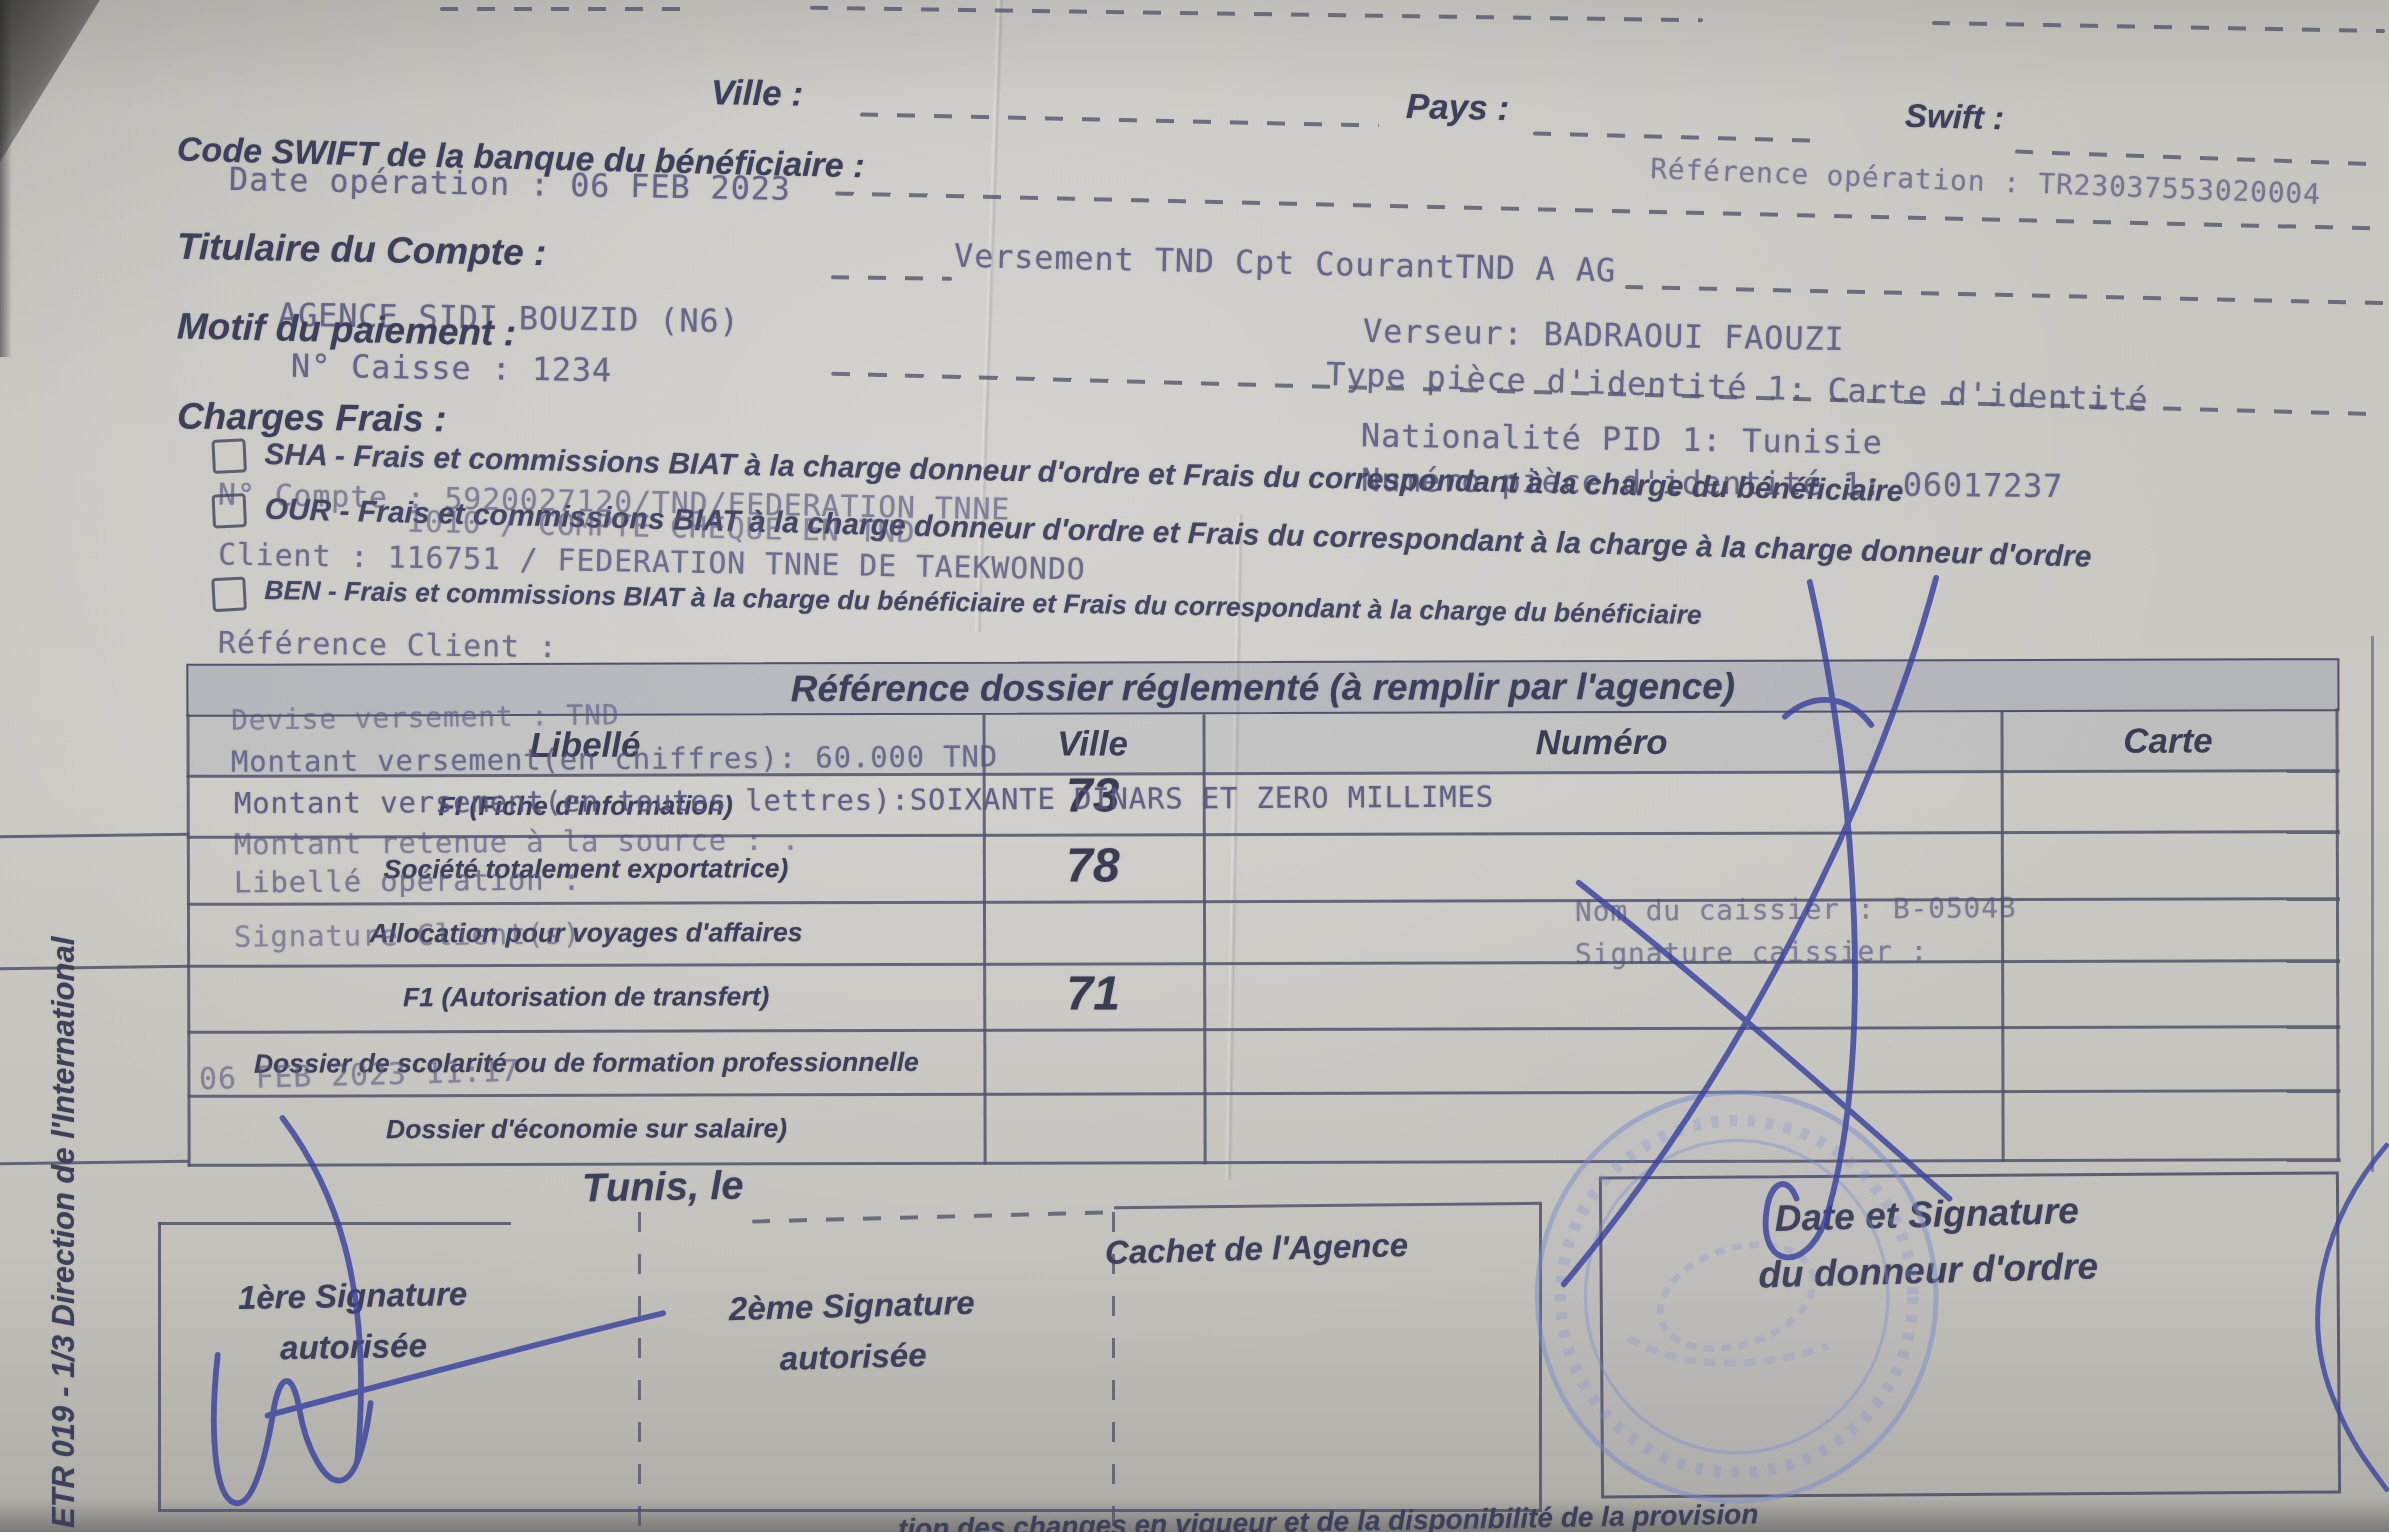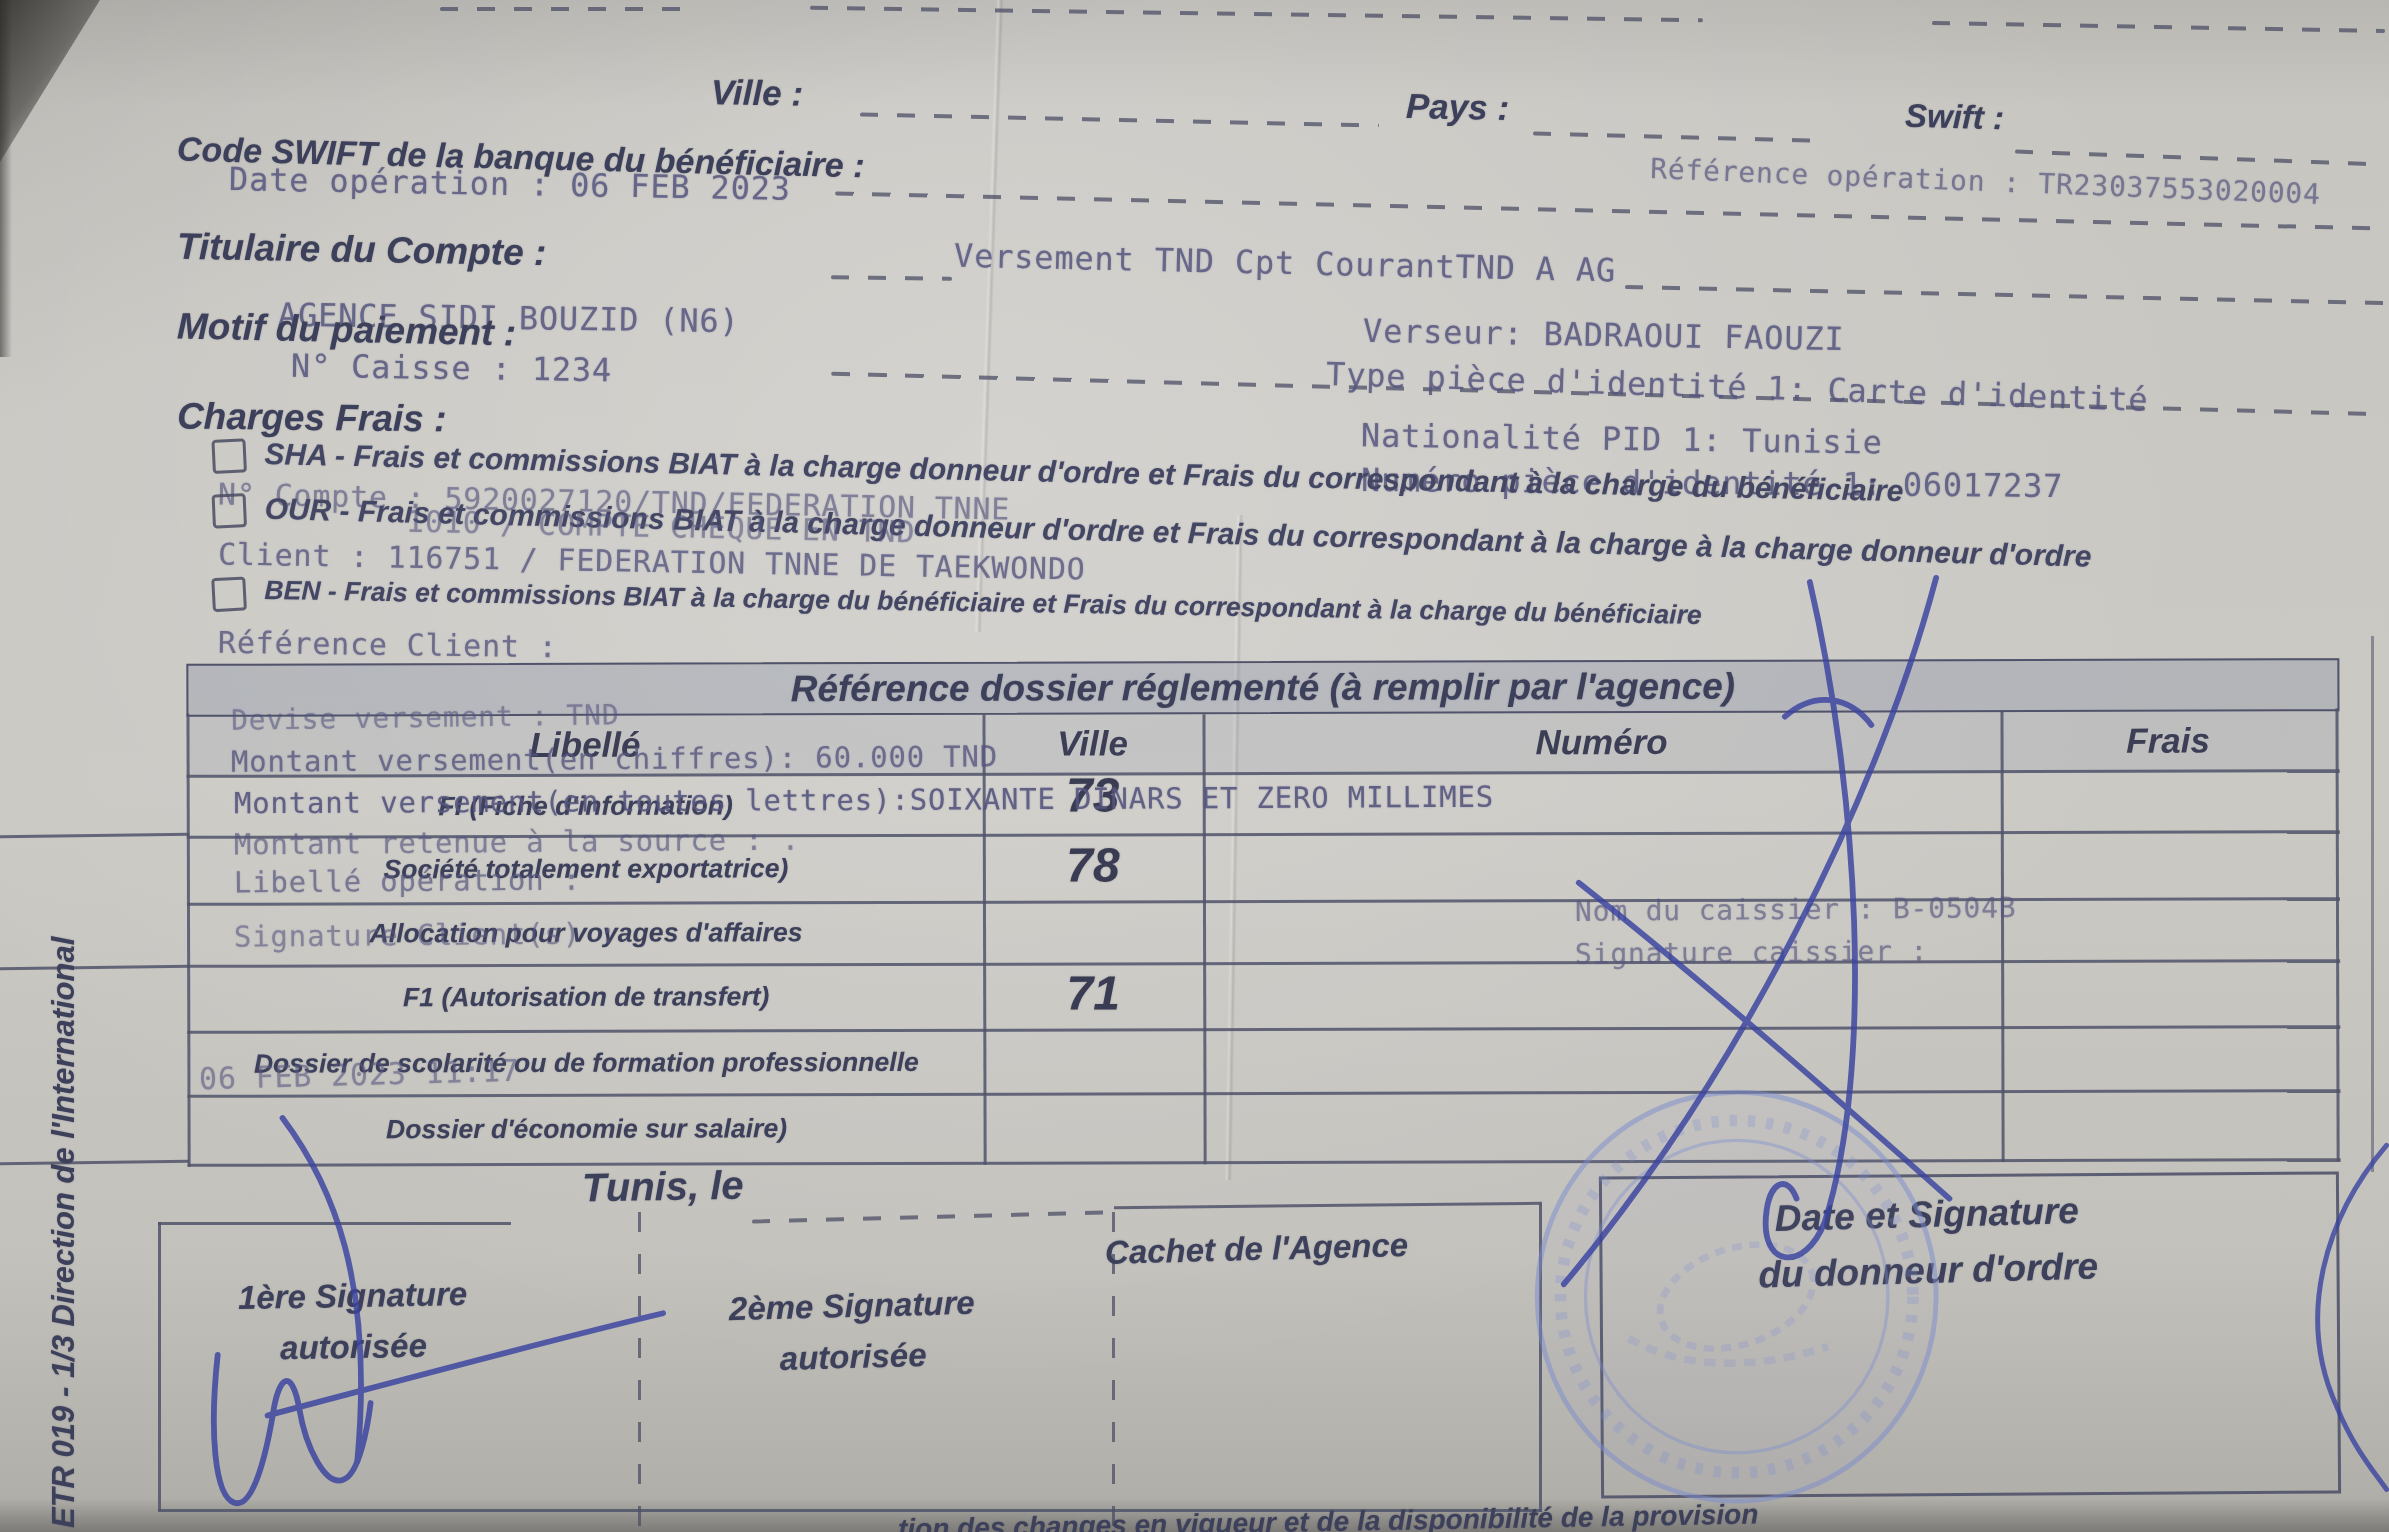--- a/index.html
+++ b/index.html
@@ -124,21 +124,21 @@
     <div class="hline" style="left:0;top:500px;width:2153px;"></div>
     <div class="vline" style="left:0;top:50px;height:453px;"></div>
     <div class="vline" style="left:796px;top:53px;height:450px;"></div>
     <div class="vline" style="left:1016px;top:53px;height:450px;"></div>
     <div class="vline" style="left:1814px;top:53px;height:450px;"></div>
     <div class="vline" style="left:2149px;top:50px;height:453px;"></div>
 
     <div class="cell hdr" style="left:166px;top:53px;width:465px;height:58px;">Libellé</div>
     <div class="cell hdr" style="left:796px;top:53px;width:220px;height:58px;">Ville</div>
     <div class="cell hdr" style="left:1016px;top:53px;width:798px;height:58px;">Numéro</div>
-    <div class="cell hdr" style="left:1814px;top:53px;width:335px;height:58px;">Frais</div>
+    <div class="cell hdr" style="left:1814px;top:53px;width:335px;height:58px;">Carte</div>
 
     <div class="cell lib" style="left:50px;top:114px;width:698px;height:58px;">FI (Fiche d'information)</div>
     <div class="cell code" style="left:796px;top:100px;width:220px;height:66px;">73</div>
 
     <div class="cell lib" style="left:50px;top:175px;width:698px;height:63px;">Société totalement exportatrice)</div>
     <div class="cell code" style="left:796px;top:170px;width:220px;height:66px;font-style:italic;">78</div>
 
     <div class="cell lib" style="left:50px;top:241px;width:698px;height:58px;">Allocation pour voyages d'affaires</div>
     <div class="cell code" style="left:796px;top:241px;width:220px;height:58px;"></div>
 

